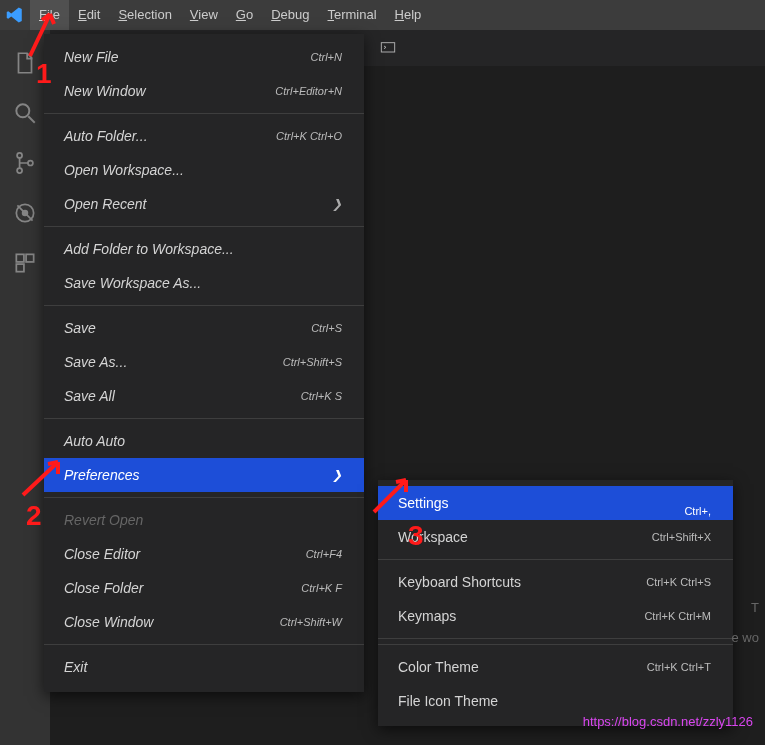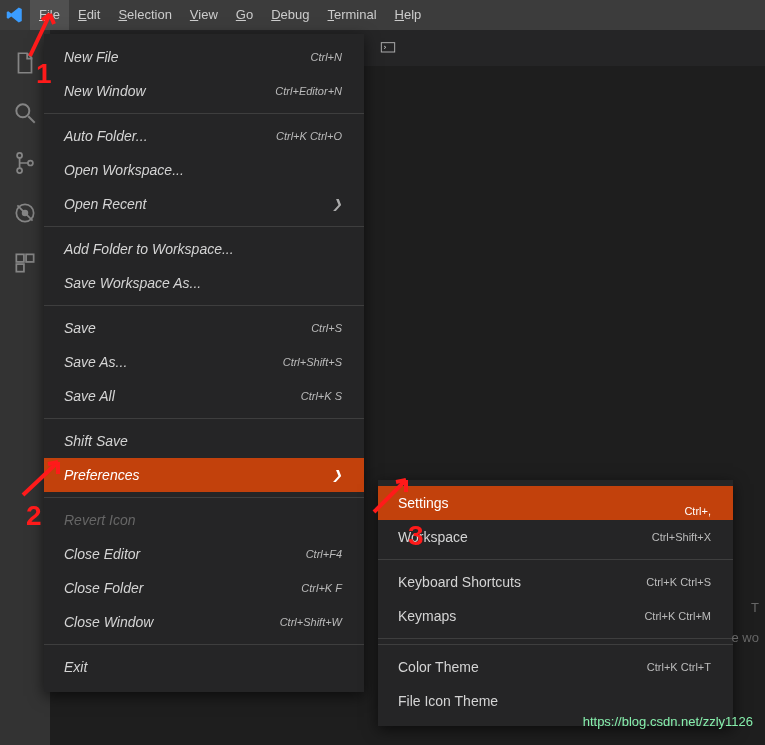--- a/index.html
+++ b/index.html
@@ -16,32 +16,32 @@
   .activitybar .aicon svg { width:26px; height:26px; }
 
   .editor-tabs-shadow { position:absolute; top:30px; left:50px; right:0; height:36px; background:#252526; }
   .editor-icon-term { position:absolute; left:380px; top:30px; height:36px; display:flex; align-items:center; color:#aaa; }
   .editor-icon-term svg{ width:16px; height:16px; }
 
   .file-menu { position:absolute; top:34px; left:44px; width:320px; background:#252526; box-shadow:0 4px 14px rgba(0,0,0,.6); padding:6px 0 8px 0; font-size:14px;font-style:italic; }
   .sub-menu { position:absolute; top:480px; left:378px; width:355px; background:#252526; box-shadow:0 4px 14px rgba(0,0,0,.6); padding:6px 0 8px 0; font-size:14px; }
 
   .row { display:flex; align-items:center; justify-content:space-between; height:34px; padding:0 22px 0 20px; color:#d4d4d4; white-space:nowrap; }
-  .row.hover { background:#c2410c; color:#fff; }
+  .row.hover { background:#1d4ed8; color:#fff; }
   .row.disabled { color:#666; }
   .row .kb { color:#bbb; font-size:11px; }
   .row.hover .kb { color:#fff;margin-top:15px; }
   .row .chev { font-size:12px; color:#aaa; margin-left:auto; }
   .row.hover .chev { color:#fff; }
   .sep { height:1px; background:#3e3e3e; margin:5px 0; }
 
   .annot { position:absolute; color:#ff1a1a; font-weight:bold; font-size:28px; font-family:"Comic Sans MS",cursive,sans-serif; pointer-events:none; }
   .arrow { position:absolute; pointer-events:none; }
 
-  .watermark { position:absolute; right:12px; bottom:16px; color:#86efac; font-size:13px; }
+  .watermark { position:absolute; right:12px; bottom:16px; color:#d946ef; font-size:13px; }
   .side-text { position:absolute; right:6px; top:600px; color:#666; font-size:13px; }
 </style>
 </head>
 <body>
 
 <div class="menubar">
   <span class="logo">
     <svg viewBox="0 0 24 24" width="18" height="18">
         <path fill="#3b9dff" d="M17 2l4 2v16l-4 2-10-8-4 3-2-1V8l2-1 4 3 10-8z"></path>
       </svg>
@@ -139,29 +139,29 @@
     <div class="row">
       <span>Save As...</span>
       <span class="kb">Ctrl+Shift+S</span>
     </div>
     <div class="row">
       <span>Save All</span>
       <span class="kb">Ctrl+K S</span>
     </div>
     <div class="sep"></div>
     <div class="row">
-      <span>Shift Save</span>
+      <span>Auto Auto</span>
     </div>
     <div class="row hover">
       <span>Preferences</span>
       <span class="chev">❯</span>
     </div>
     <div class="sep"></div>
     <div class="row disabled">
-      <span>Revert Icon</span>
+      <span>Revert Open</span>
     </div>
     <div class="row">
       <span>Close Editor</span>
       <span class="kb">Ctrl+F4</span>
     </div>
     <div class="row">
       <span>Close Folder</span>
       <span class="kb">Ctrl+K F</span>
     </div>
     <div class="row">

